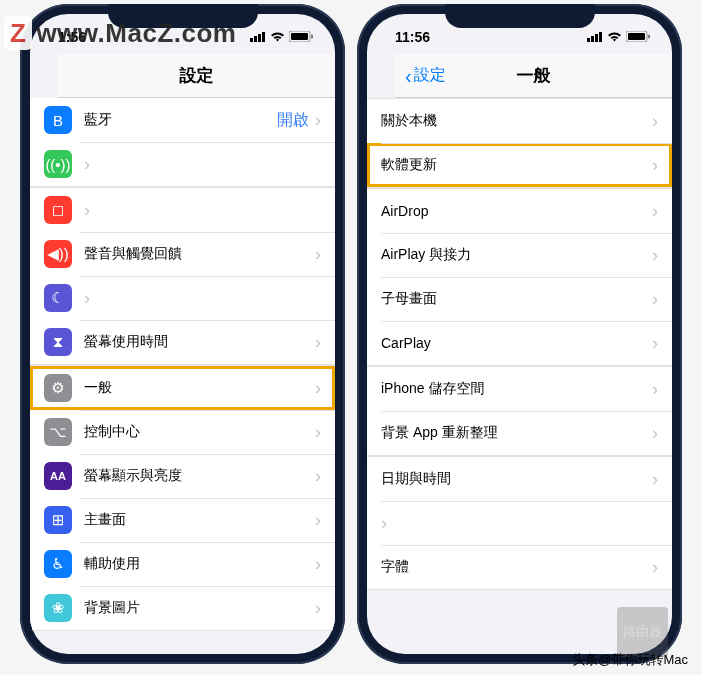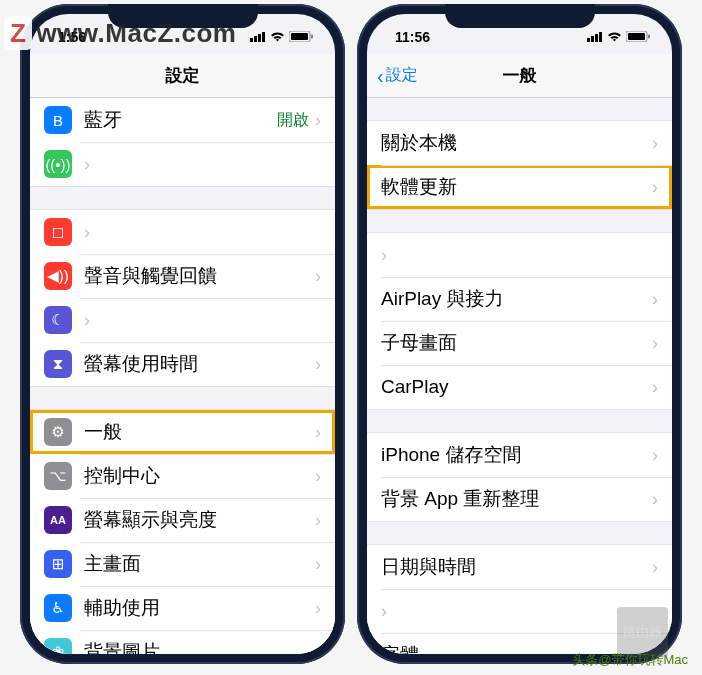--- a/index.html
+++ b/index.html
@@ -77,34 +77,35 @@
   }
   .sb-right { display: flex; gap: 4px; align-items: center; }
   .navbar {
     height: 44px;
     background: #f8f8f8;
     border-bottom: 1px solid #d0d0d4;
     display: flex;
     align-items: center;
     justify-content: center;
     position: relative;
+    margin-left: 28px;
   }
   .navbar .title { font-size: 17px; font-weight: 600; }
   .navbar .back {
     position: absolute;
     left: 10px;
     color: #007aff;
     font-size: 16px;
     display: flex;
     align-items: center;
     gap: 2px;
   }
   .navbar .back .chev { font-size: 20px; line-height: 1; }
   .content { overflow-y: hidden; height: calc(100% - 84px); }
-  .group { margin-top: 22px; background: #fff; border-top: 1px solid #e3e3e7; border-bottom: 1px solid #e3e3e7; }
+  .group { background: #fff; border-top: 1px solid #e3e3e7; border-bottom: 1px solid #e3e3e7; }
   .group.first { margin-top: 0; border-top: none; }
   .row {
     display: flex;
     align-items: center;
     min-height: 44px;
     padding: 0 14px;
     position: relative;
     background: #fff;
   }
   .row + .row::before {
@@ -123,34 +124,34 @@
     height: 28px;
     border-radius: 6px;
     margin-right: 12px;
     display: flex;
     align-items: center;
     justify-content: center;
     color: #fff;
     font-size: 15px;
     flex-shrink: 0;
   }
-  .label { flex: 1; font-size: 19px; color: #000; }
-  .value { color: #15803d; font-size: 16px; margin-right: 6px; }
+  .label { flex: 1; font-size: 14px; color: #000; }
+  .value { color: #3b82f6; font-size: 16px; margin-right: 6px; }
   .chevron { color: #c5c5c9; font-size: 18px; }
   .highlight {
     box-shadow: inset 0 0 0 3px #f0a800;
     position: relative;
     z-index: 2;
   }
   .footer-credit {
     position: absolute;
     bottom: 6px;
     right: 14px;
     font-size: 13px;
-    color: #4d7c0f;
+    color: #000000;
     z-index: 200;
   }
   .footer-router {
     position: absolute;
     bottom: 18px;
     right: 34px;
     font-size: 13px;
     color: #ddd;
     background: rgba(100,100,100,.3);
     padding: 16px 6px;
@@ -308,20 +309,21 @@
               <span class="label">關於本機</span>
               <span class="chevron">›</span>
             </div>
             <div class="row no-icon highlight">
               <span class="label">軟體更新</span>
               <span class="chevron">›</span>
             </div>
           </div>
           <div class="group plain">
             <div class="row no-icon">
+              <span class="label">AirDrop</span>
               <span class="chevron">›</span>
             </div>
             <div class="row no-icon">
               <span class="label">AirPlay 與接力</span>
               <span class="chevron">›</span>
             </div>
             <div class="row no-icon">
               <span class="label">子母畫面</span>
               <span class="chevron">›</span>
             </div>

